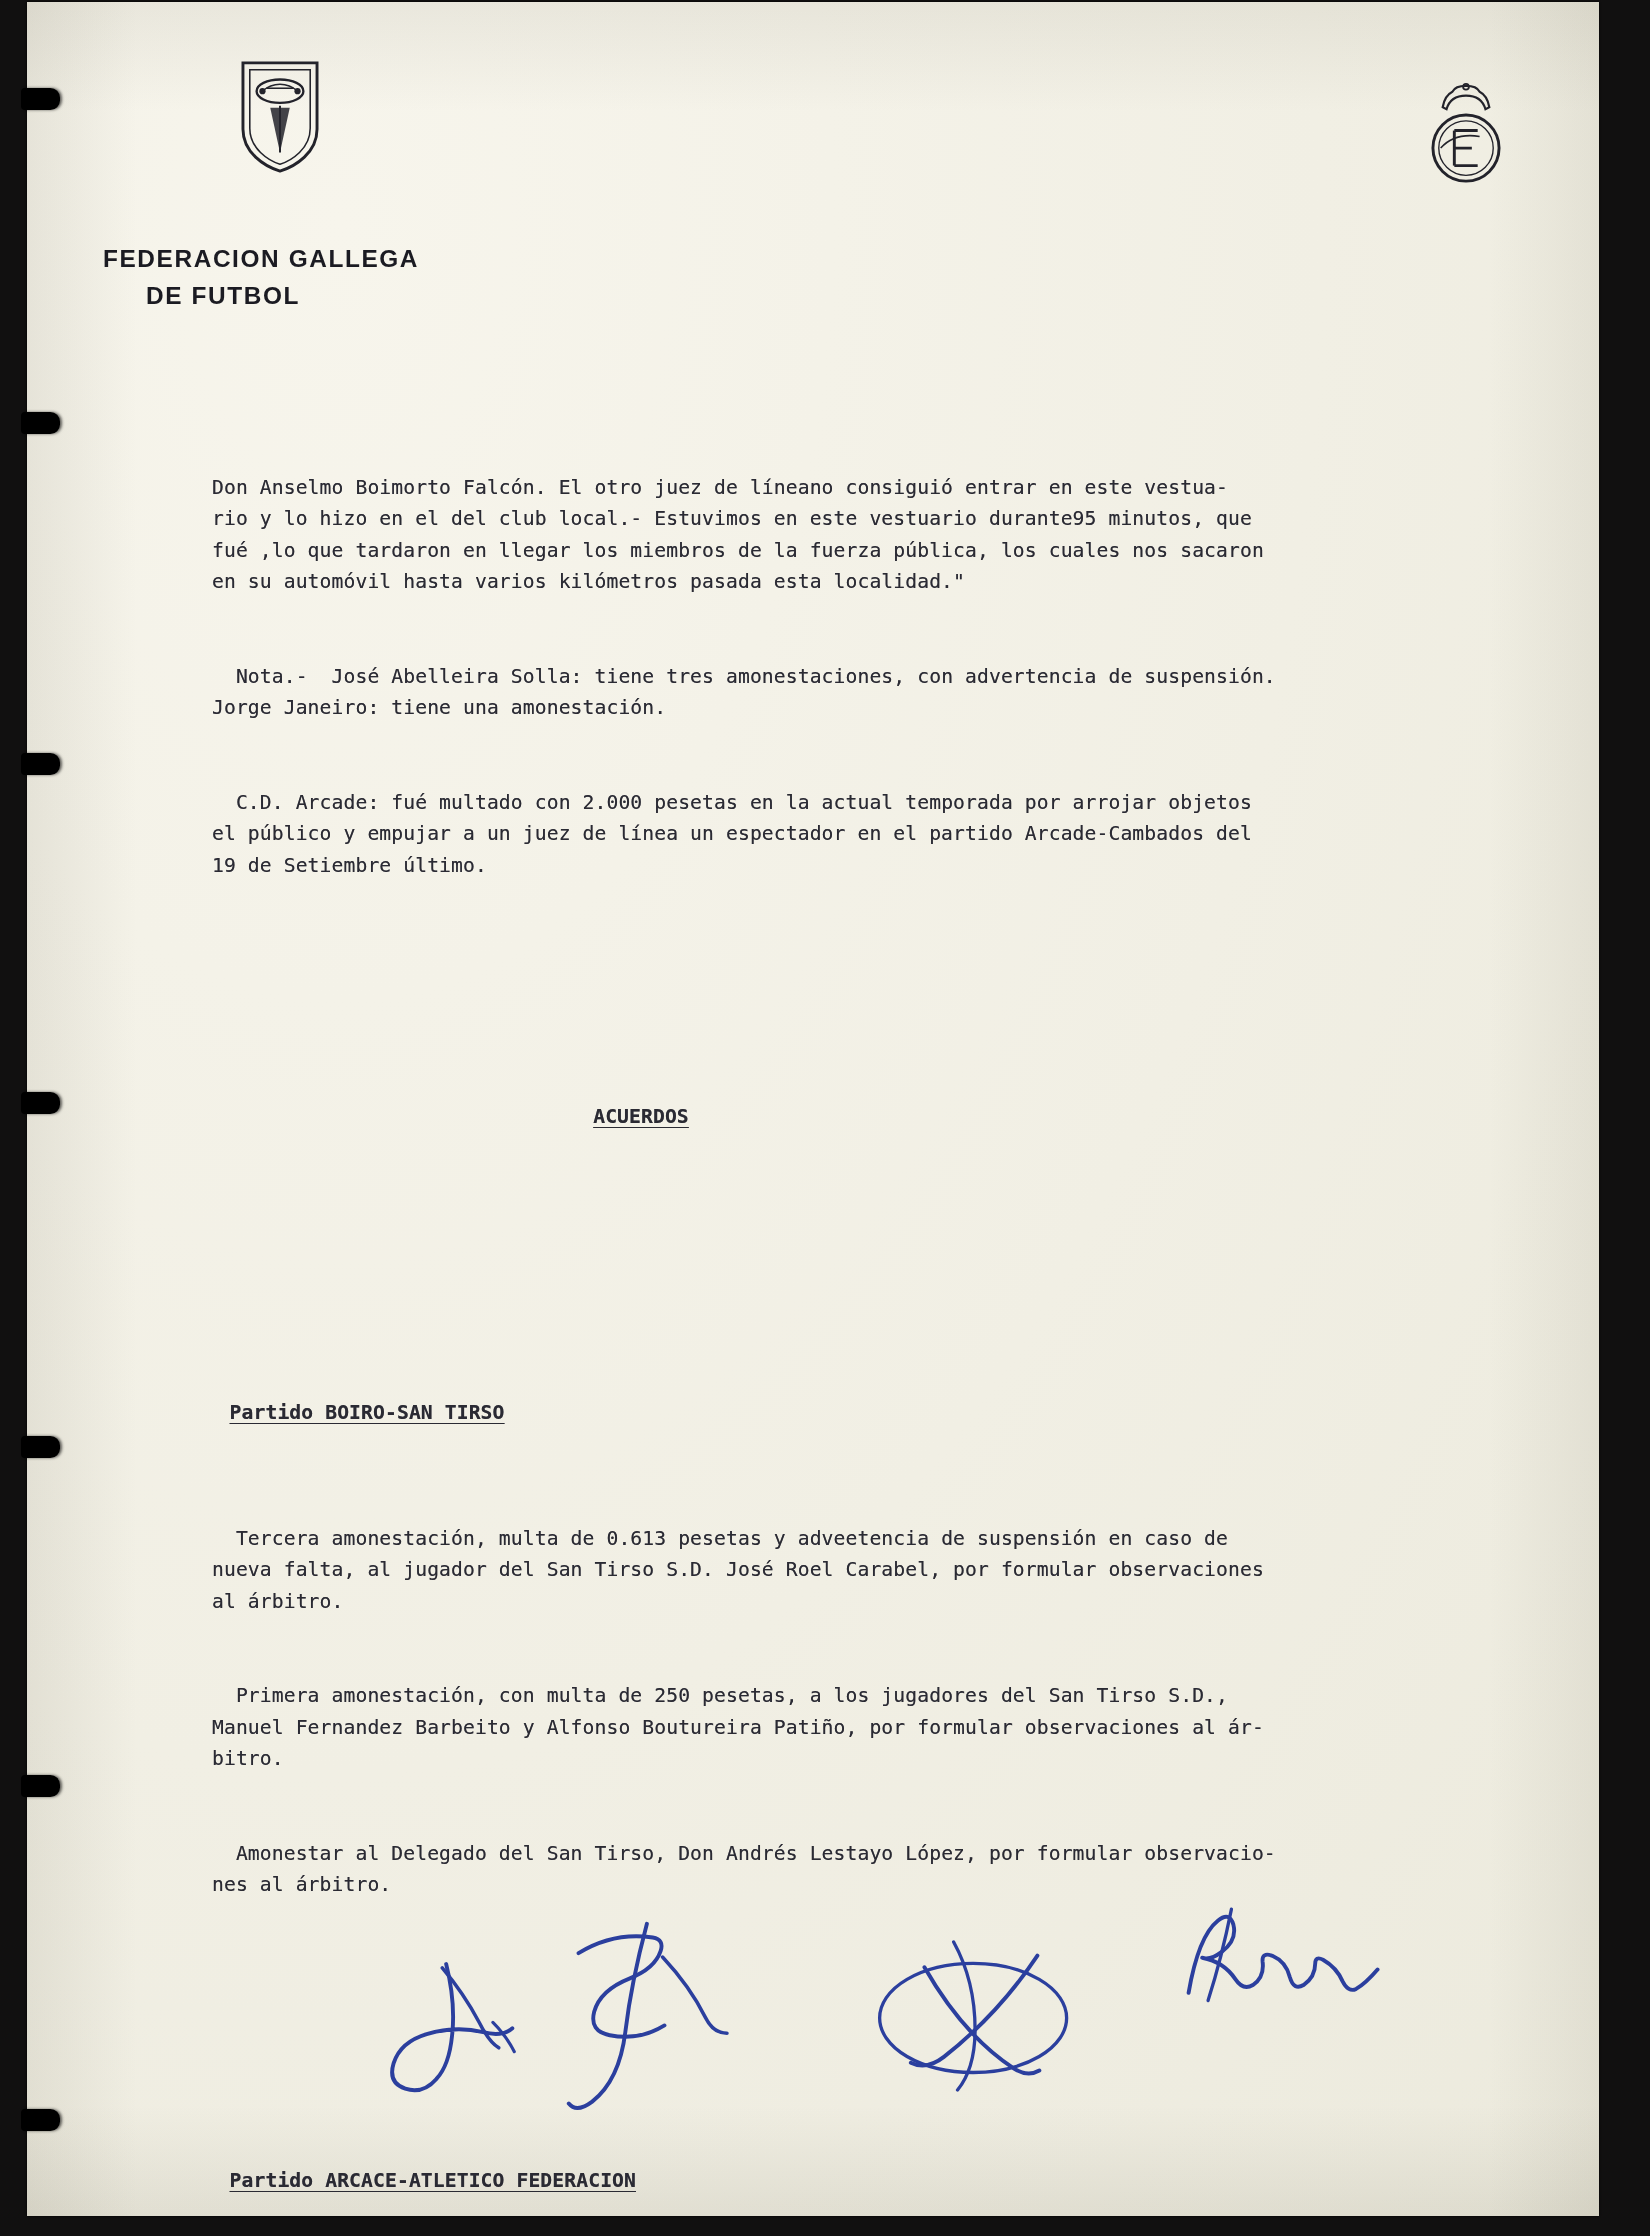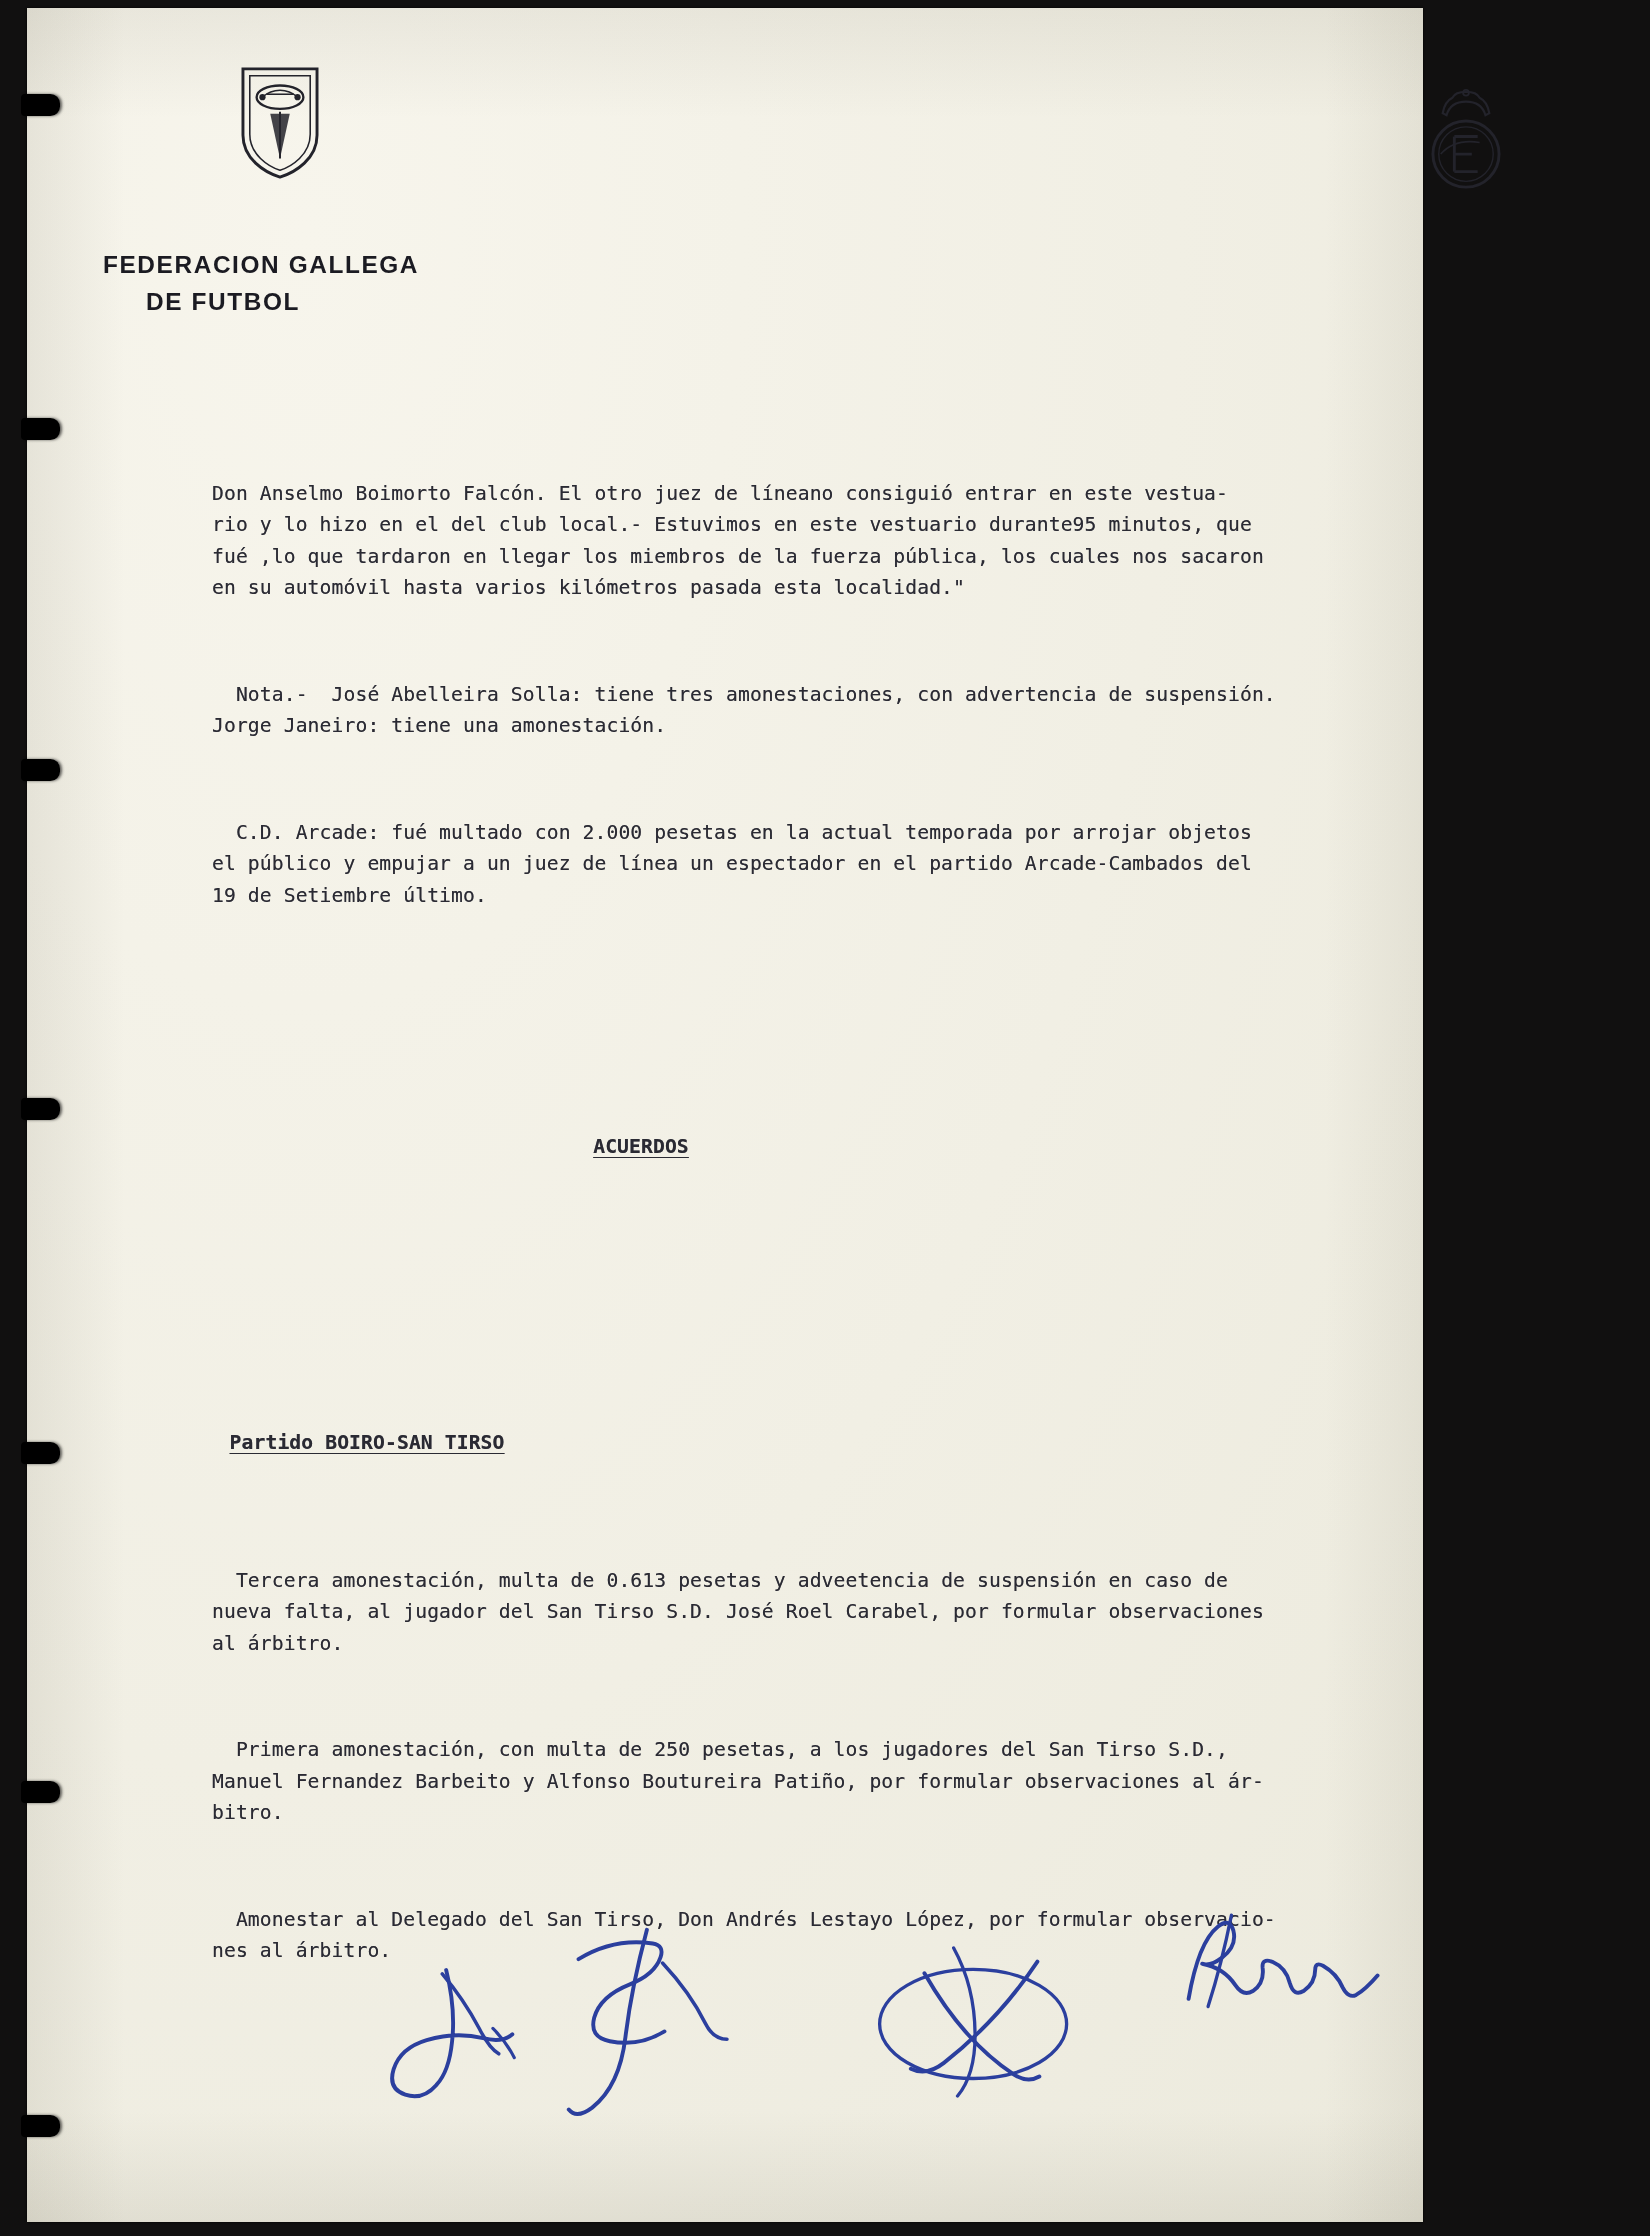--- a/index.html
+++ b/index.html
@@ -16,22 +16,22 @@
   .page {
     position: relative;
     width: 1650px;
     height: 2236px;
     background: #111010;
   }
   
   .sheet {
     position: absolute;
     left: 27px;
-    top: 8px;
-    width: 1396px;
+    top: 2px;
+    width: 1572px;
     height: 2214px;
     background: #f3f1e7;
     background-image:
       radial-gradient(ellipse at 20% 10%, #f7f5ec 0%, #f1efe4 55%, #eceadd 100%);
     box-shadow: 0 0 2px #000;
   }
   
   .grain {
     position: absolute;
     inset: 0;
@@ -101,21 +101,21 @@
     font-size: 19.7px;
     line-height: 31.5px;
     letter-spacing: 0.1px;
     white-space: pre-wrap;
     text-shadow: 0 0 0.6px rgba(40,40,55,0.55);
   }
   .para {
     margin: 0 0 0 0;
     white-space: pre-wrap;
   }
-  .para + .para { margin-top: 12px; }
+  .para + .para { margin-top: 0; }
   .gap { height: 31px; }
   .center {
     text-align: center;
     padding-right: 429px;
   }
   .u { text-decoration: underline; text-underline-offset: 3.9px; font-weight: bold; }
   .heading {
     padding-left: 17.6px;
     margin-top: 44px;
   }

